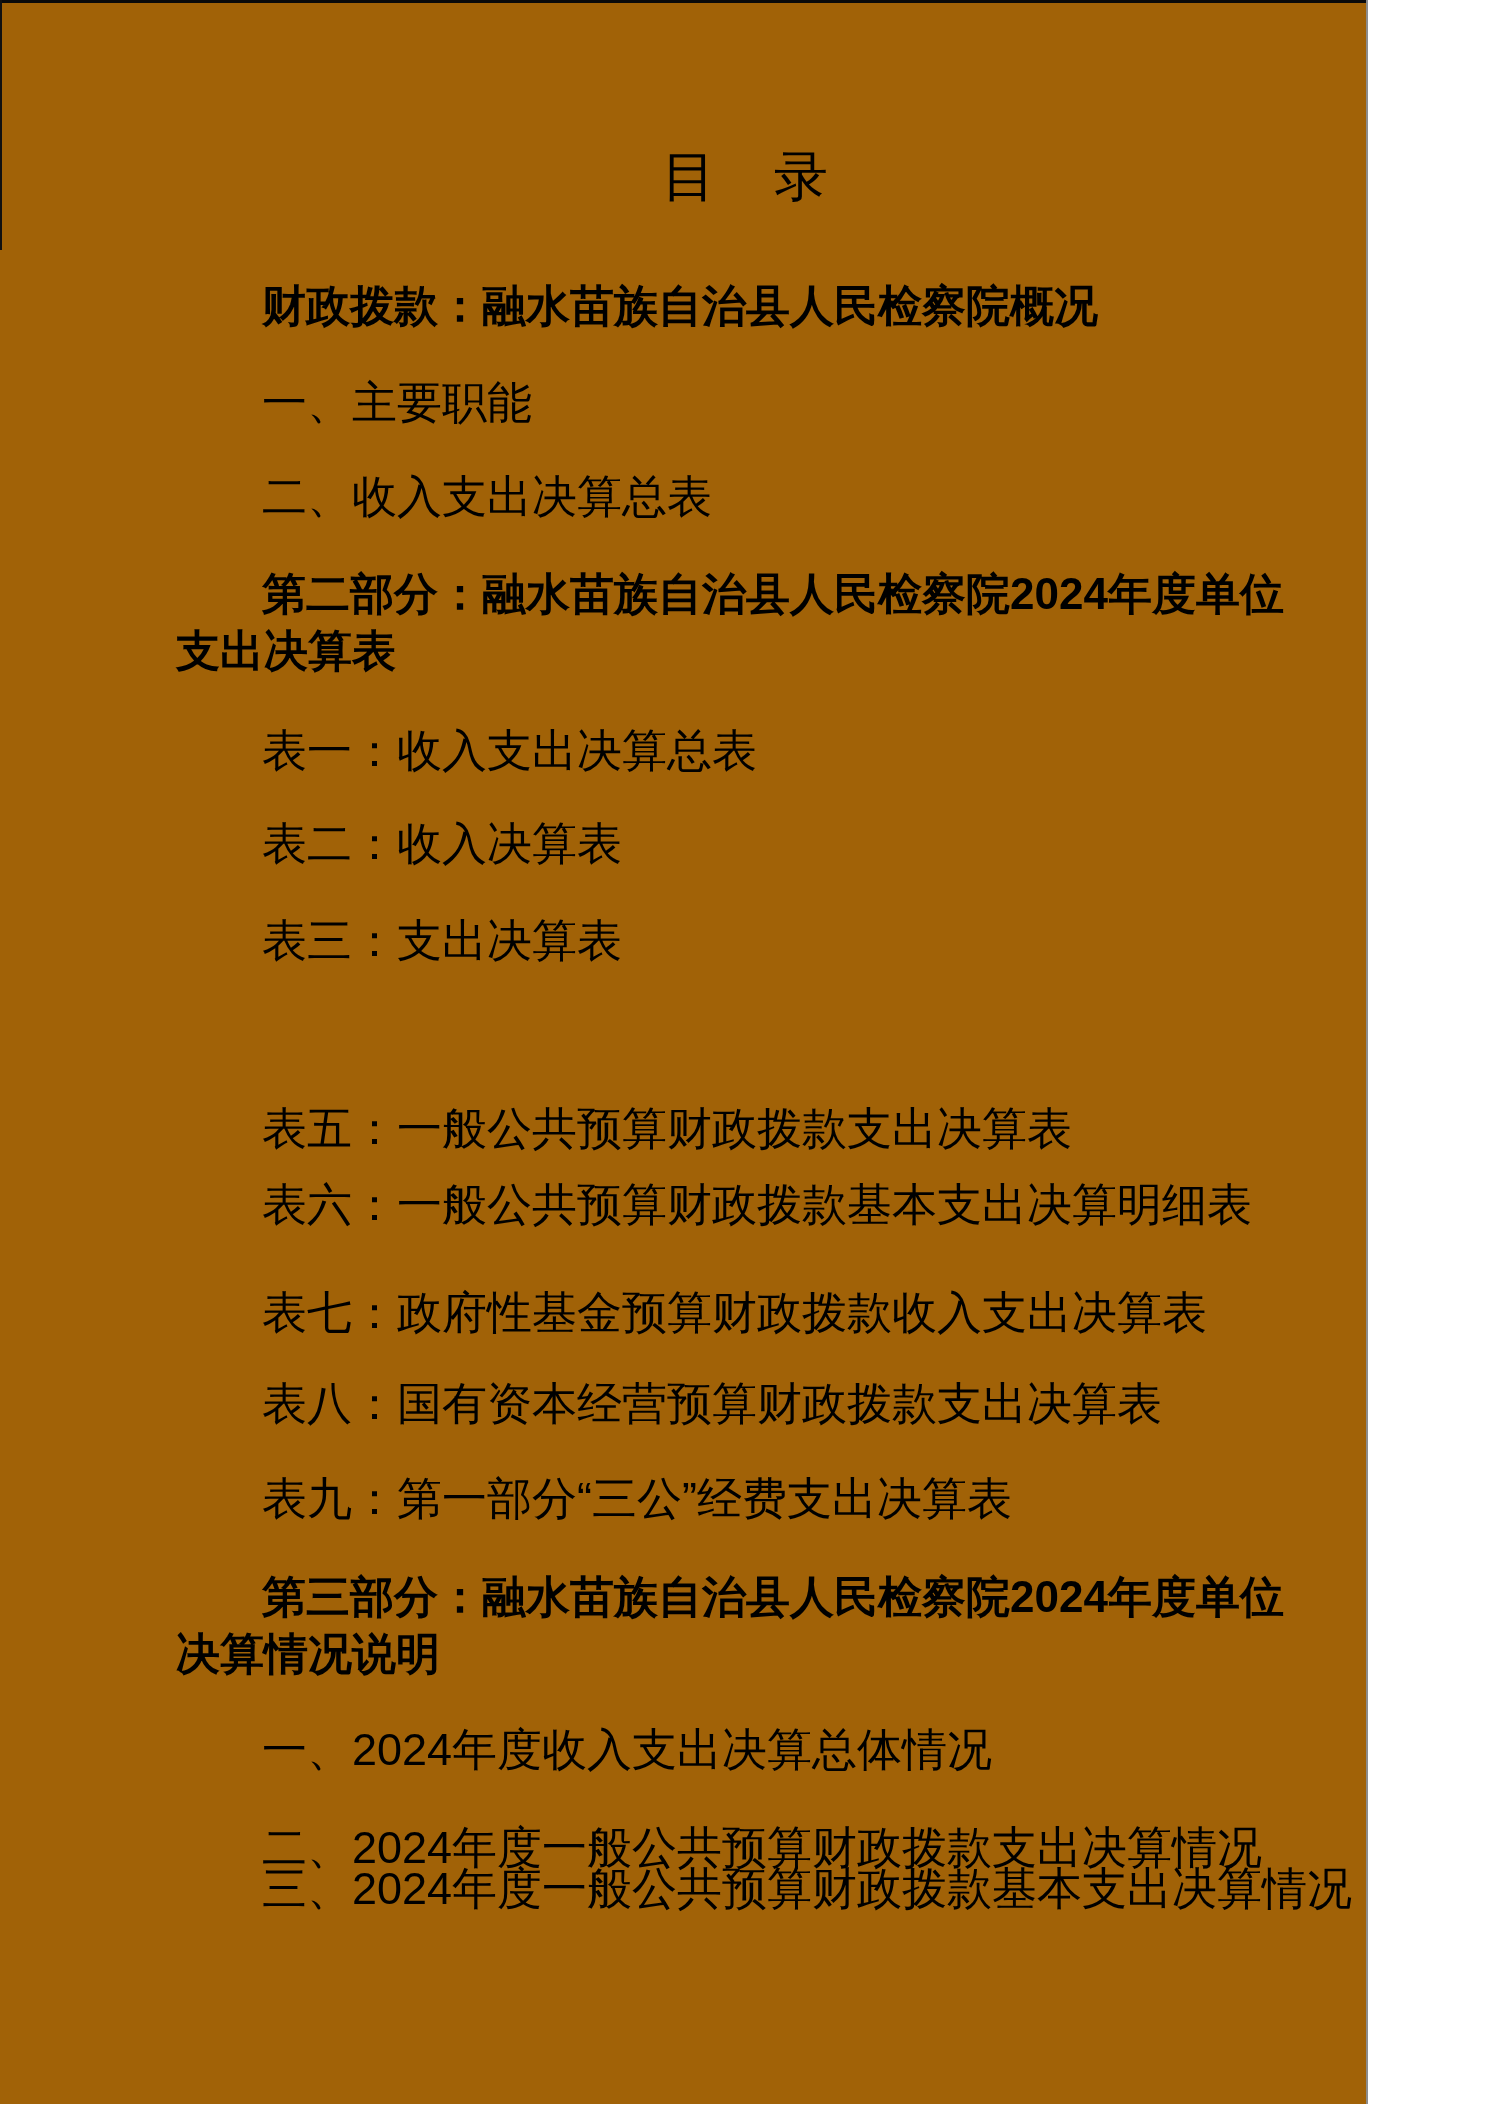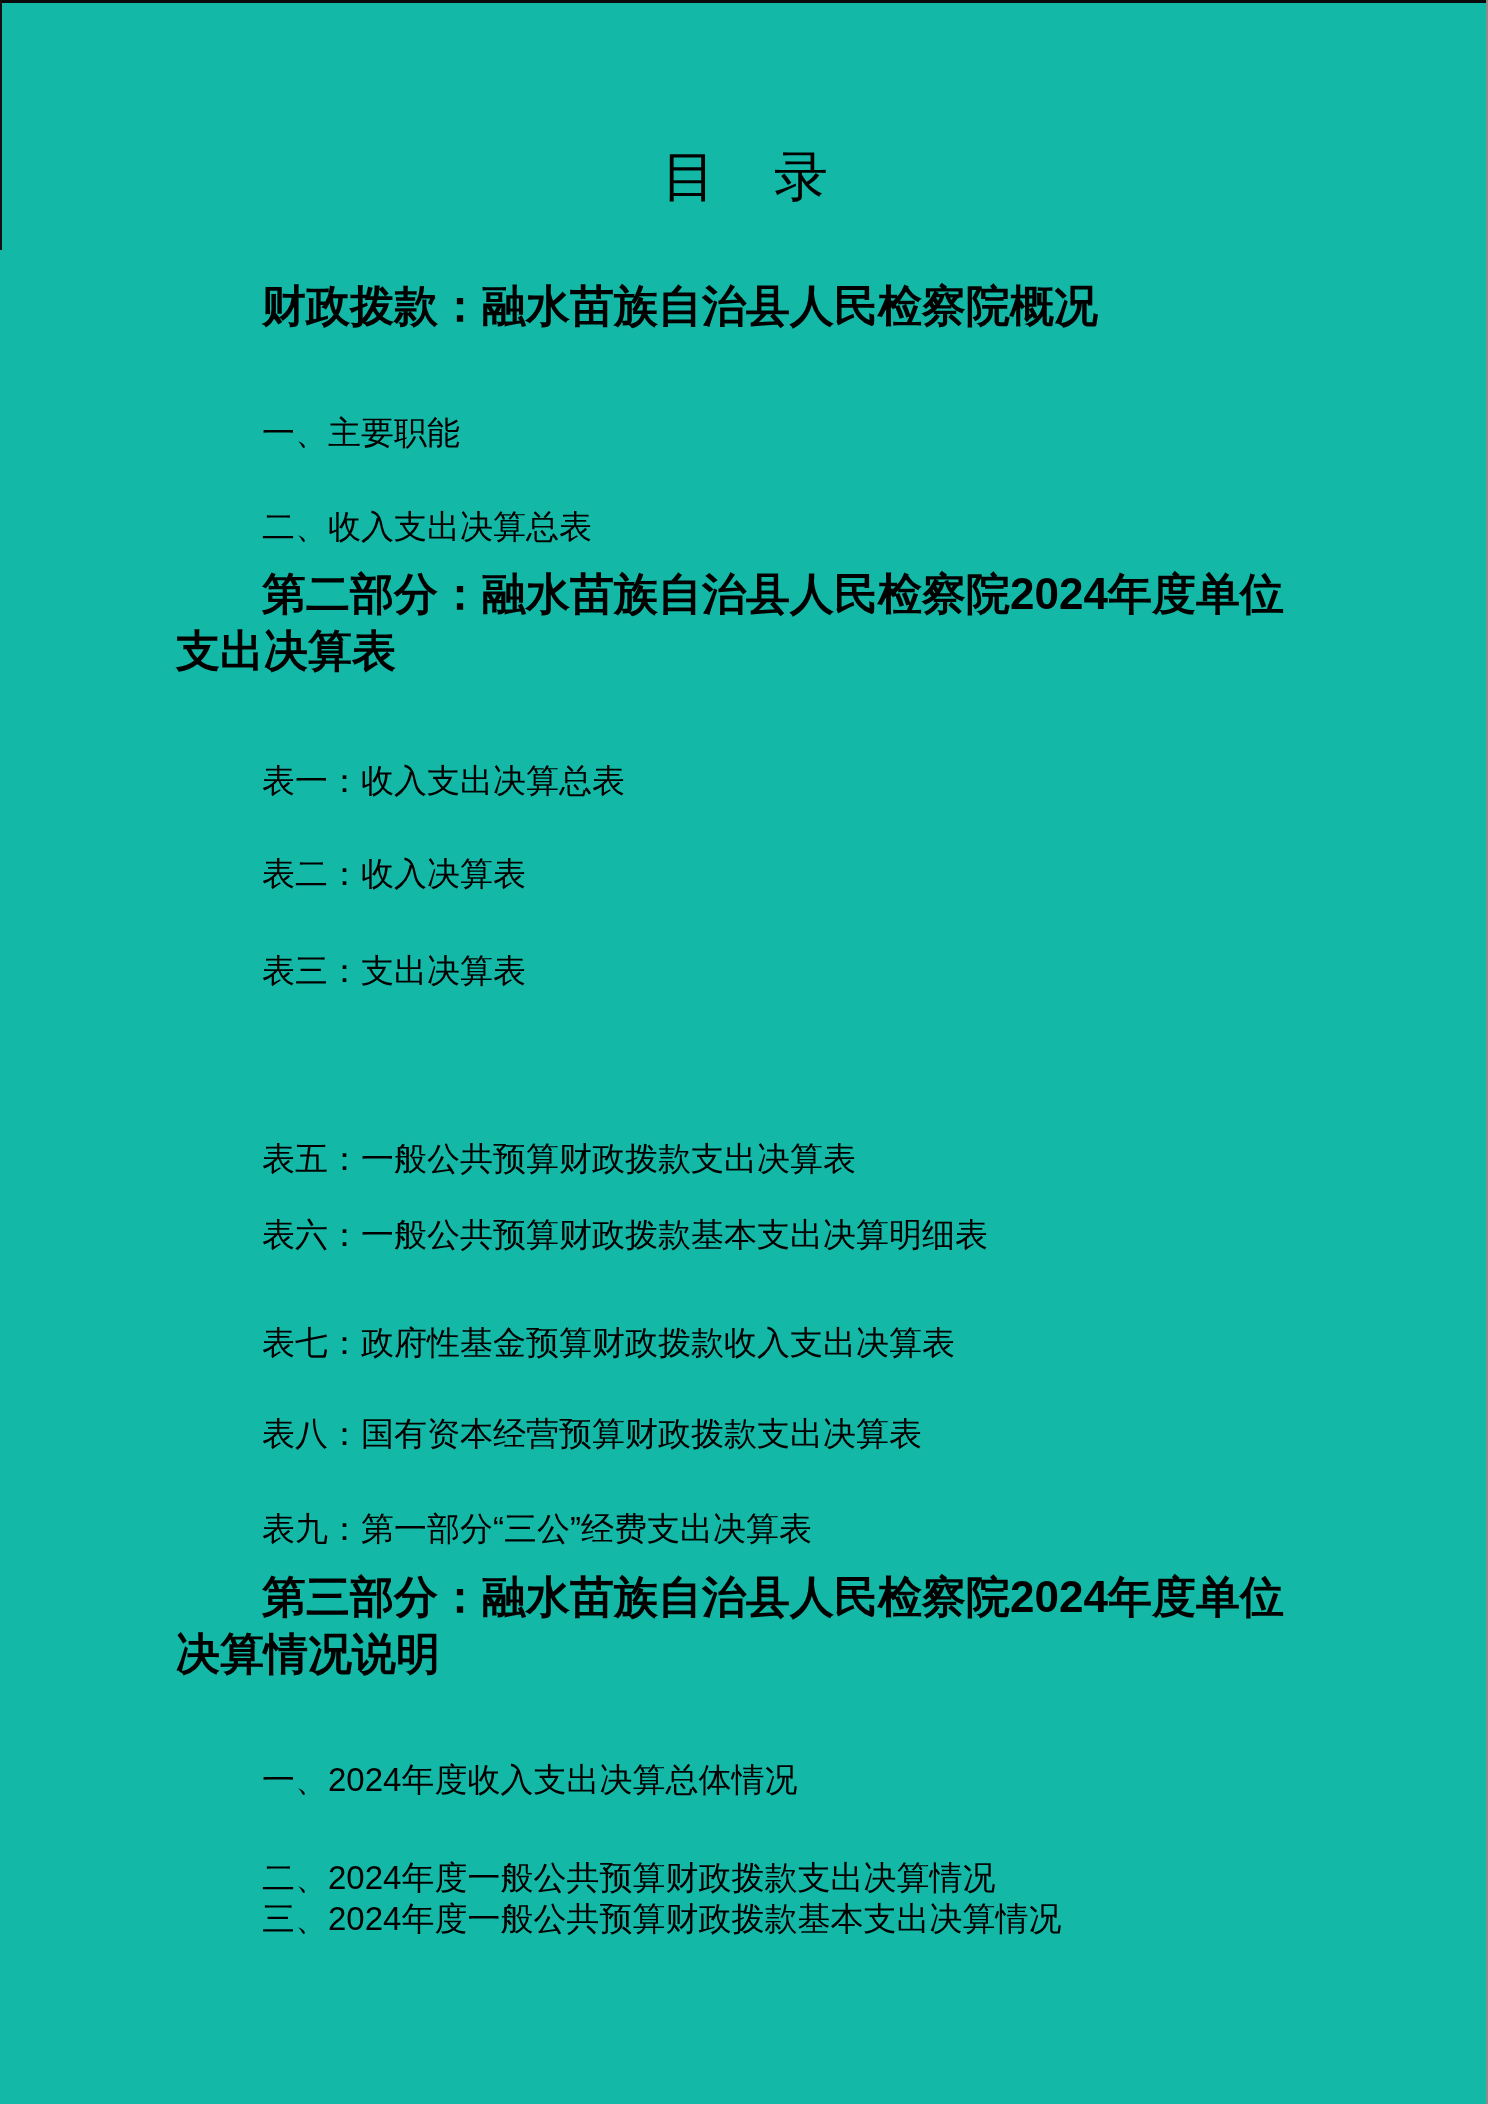--- a/index.html
+++ b/index.html
@@ -2,23 +2,23 @@
 <html><head>
 <meta charset="utf-8">
 <style>
   html, body {
     margin: 0;
     padding: 0;
     background: #ffffff;
   }
   .page {
     position: relative;
-    width: 1488px;
+    width: 1368px;
     height: 2104px;
-    background: #14b8a6;
+    background: #a16207;
     overflow: hidden;
     font-family: "Liberation Sans", sans-serif;
     color: #000000;
   }
   
   .edge-top {
     position: absolute;
     top: 0; left: 0;
     width: 100%; height: 3px;
     background: #0a0a0a;
@@ -59,24 +59,23 @@
   .heading-line {
     font-size: 44px;
     font-weight: 700;
     line-height: 57px;
     white-space: nowrap;
   }
   .indent {
     padding-left: 86px;
   }
   .item {
-    font-size: 33px;
+    font-size: 45px;
     font-weight: 400;
     line-height: 57px;
-    margin-top: 30px;
   }
 </style>
 </head>
 <body>
 
 <div class="page">
   <div class="edge-top"></div>
   <div class="edge-right"></div>
   <div class="edge-left"></div>
 

